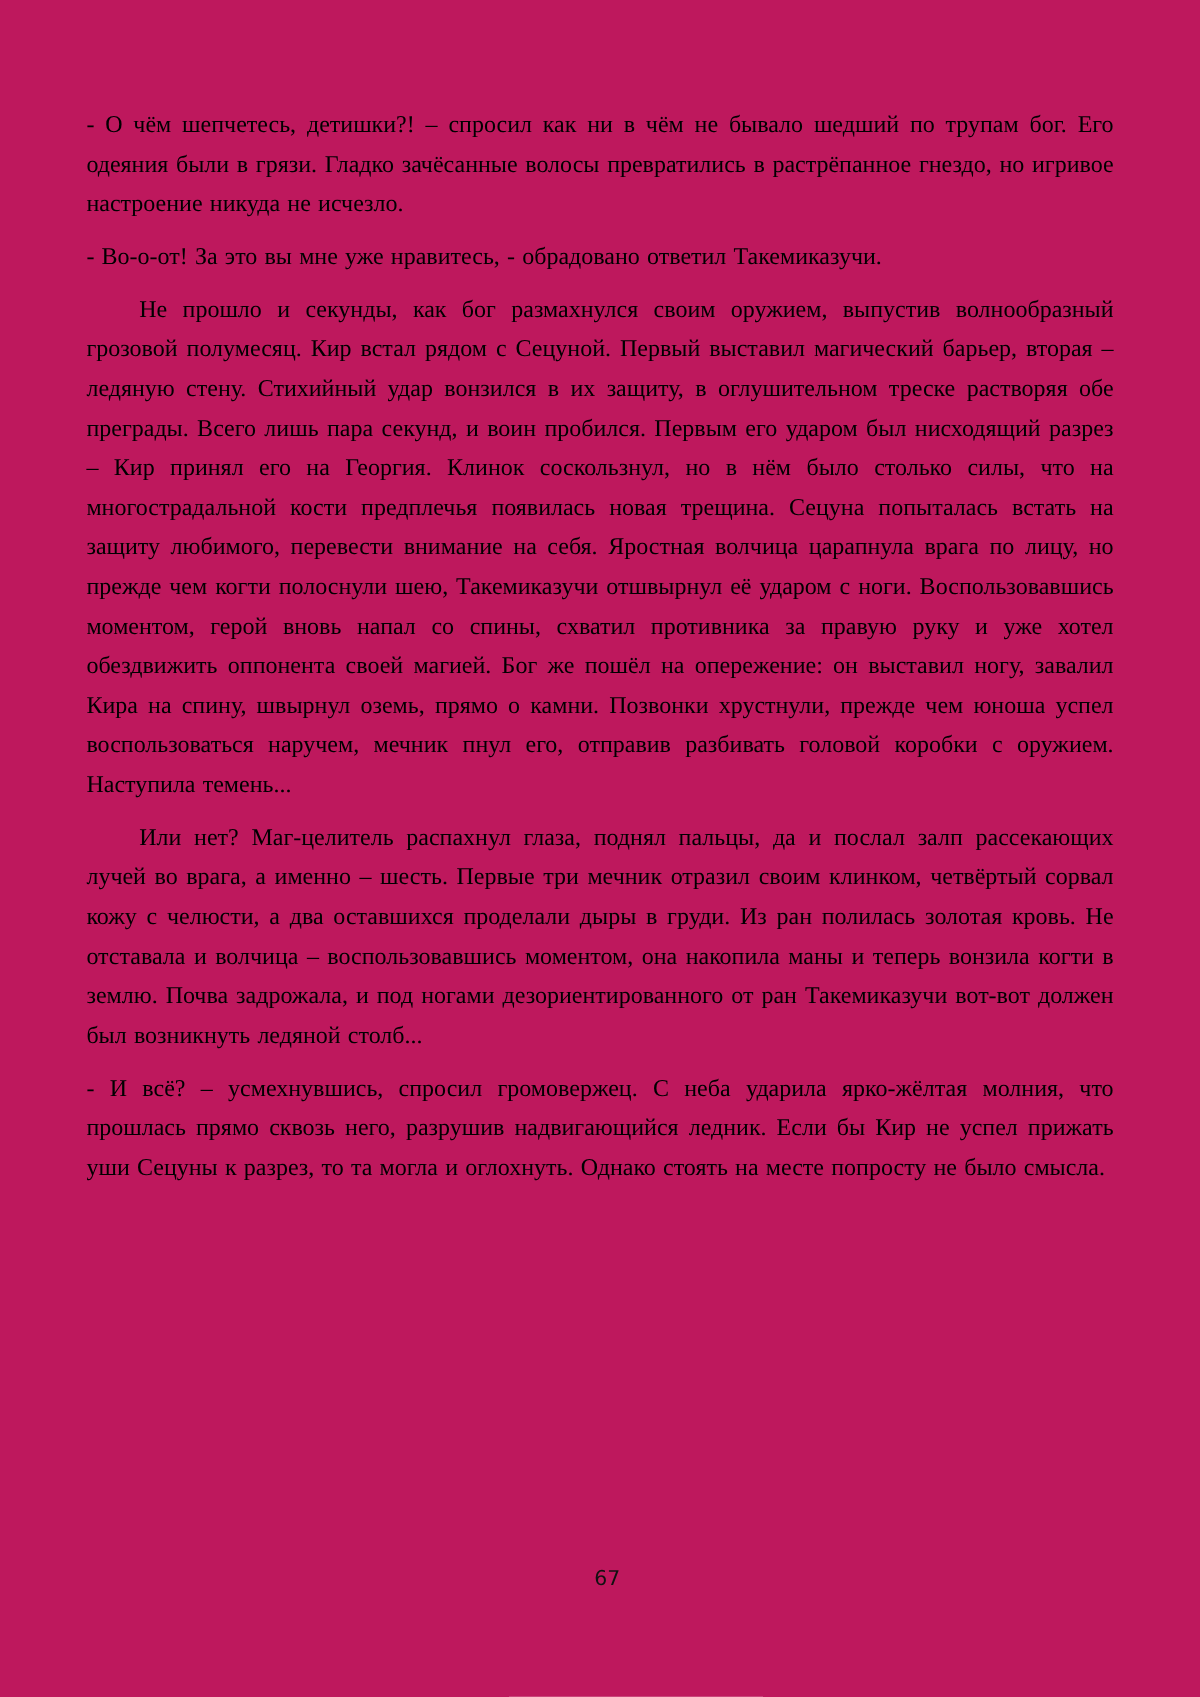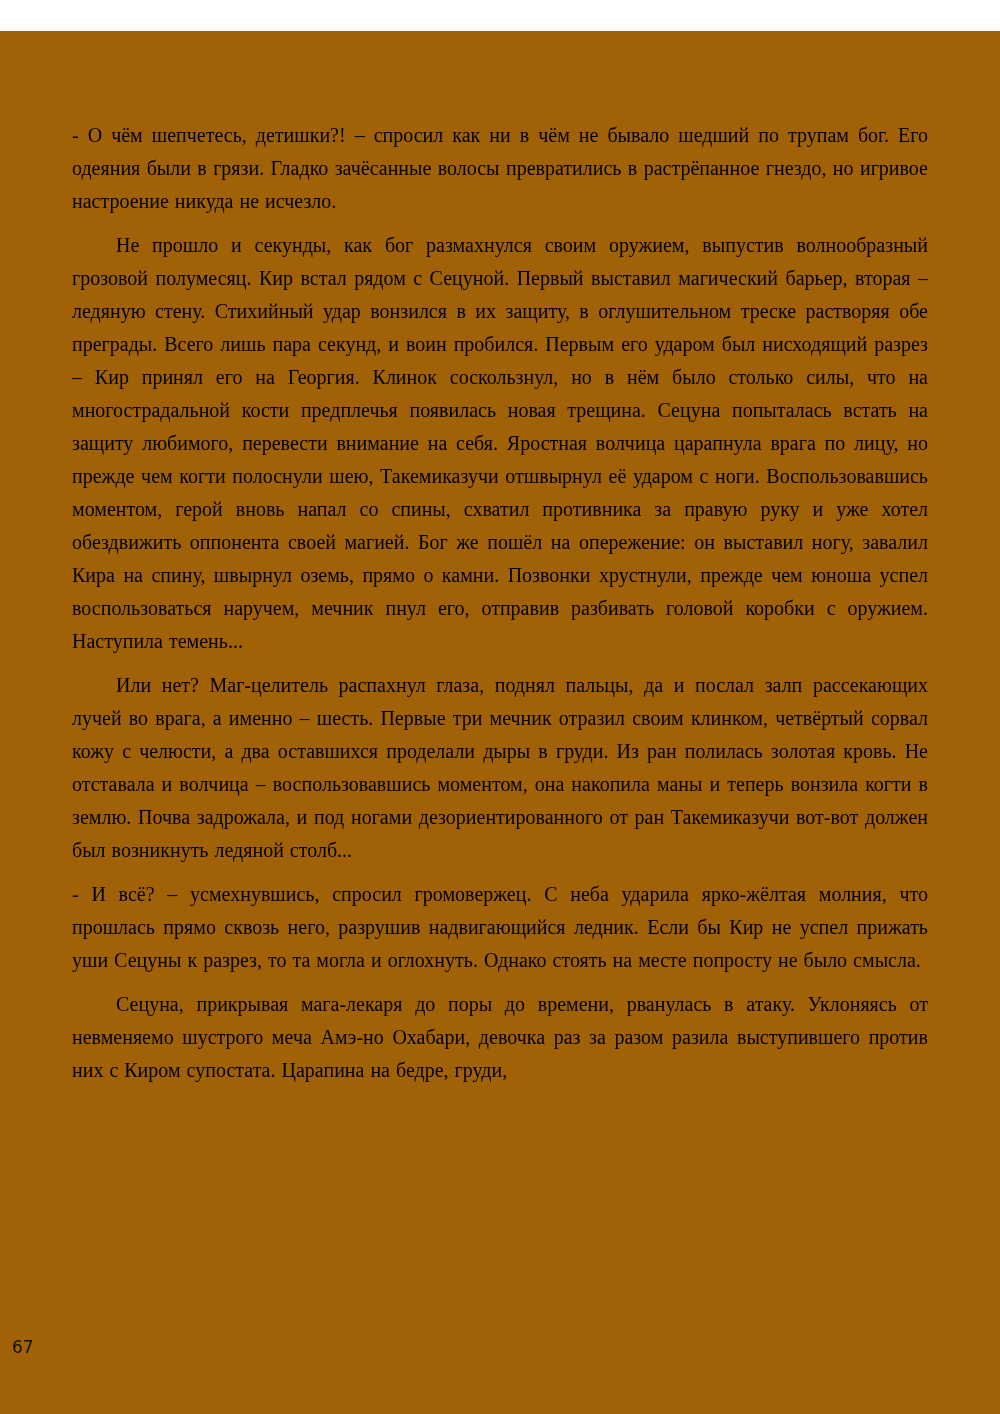--- a/index.html
+++ b/index.html
@@ -9,22 +9,21 @@
   }
   body {
     width: 1000px;
     height: 1414px;
     position: relative;
     overflow: hidden;
   }
   .page {
     position: absolute;
     inset: 0;
-    background: #a16207;
-    margin-top: 31px;
+    background: #be185d;
   }
   .text-block {
     position: absolute;
     left: 72px;
     right: 72px;
     top: 88px;
   }
   .para {
     font-family: "Liberation Serif", "DejaVu Serif", serif;
     font-size: 20px;
@@ -35,31 +34,31 @@
     word-spacing: 1px;
   }
   .para.narrative {
     text-indent: 44px;
   }
   .page-number {
     position: absolute;
     top: 1306px;
     left: 12px;
     right: 0;
-    text-align: left;
+    text-align: center;
     font-family: "DejaVu Sans", "Liberation Sans", sans-serif;
     font-size: 17px;
     color: #111111;
   }
 </style>
 </head>
 <body>
 
 <div class="page">
   <div class="text-block">
     <p class="para dialogue">- О чём шепчетесь, детишки?! – спросил как ни в чём не бывало шедший по трупам бог. Его одеяния были в грязи. Гладко зачёсанные волосы превратились в растрёпанное гнездо, но игривое настроение никуда не исчезло.</p>
+    <p class="para dialogue">- Во-о-от! За это вы мне уже нравитесь, - обрадовано ответил Такемиказучи.</p>
     <p class="para narrative">Не прошло и секунды, как бог размахнулся своим оружием, выпустив волнообразный грозовой полумесяц. Кир встал рядом с Сецуной. Первый выставил магический барьер, вторая – ледяную стену. Стихийный удар вонзился в их защиту, в оглушительном треске растворяя обе преграды. Всего лишь пара секунд, и воин пробился. Первым его ударом был нисходящий разрез – Кир принял его на Георгия. Клинок соскользнул, но в нём было столько силы, что на многострадальной кости предплечья появилась новая трещина. Сецуна попыталась встать на защиту любимого, перевести внимание на себя. Яростная волчица царапнула врага по лицу, но прежде чем когти полоснули шею, Такемиказучи отшвырнул её ударом с ноги. Воспользовавшись моментом, герой вновь напал со спины, схватил противника за правую руку и уже хотел обездвижить оппонента своей магией. Бог же пошёл на опережение: он выставил ногу, завалил Кира на спину, швырнул оземь, прямо о камни. Позвонки хрустнули, прежде чем юноша успел воспользоваться наручем, мечник пнул его, отправив разбивать головой коробки с оружием. Наступила темень...</p>
     <p class="para narrative">Или нет? Маг-целитель распахнул глаза, поднял пальцы, да и послал залп рассекающих лучей во врага, а именно – шесть. Первые три мечник отразил своим клинком, четвёртый сорвал кожу с челюсти, а два оставшихся проделали дыры в груди. Из ран полилась золотая кровь. Не отставала и волчица – воспользовавшись моментом, она накопила маны и теперь вонзила когти в землю. Почва задрожала, и под ногами дезориентированного от ран Такемиказучи вот-вот должен был возникнуть ледяной столб...</p>
     <p class="para dialogue">- И всё? – усмехнувшись, спросил громовержец. С неба ударила ярко-жёлтая молния, что прошлась прямо сквозь него, разрушив надвигающийся ледник. Если бы Кир не успел прижать уши Сецуны к разрез, то та могла и оглохнуть. Однако стоять на месте попросту не было смысла.</p>
-    <p class="para narrative">Сецуна, прикрывая мага-лекаря до поры до времени, рванулась в атаку. Уклоняясь от невменяемо шустрого меча Амэ-но Охабари, девочка раз за разом разила выступившего против них с Киром супостата. Царапина на бедре, груди,</p>
   </div>
   <div class="page-number">67</div>
 </div>
 
 </body></html>

